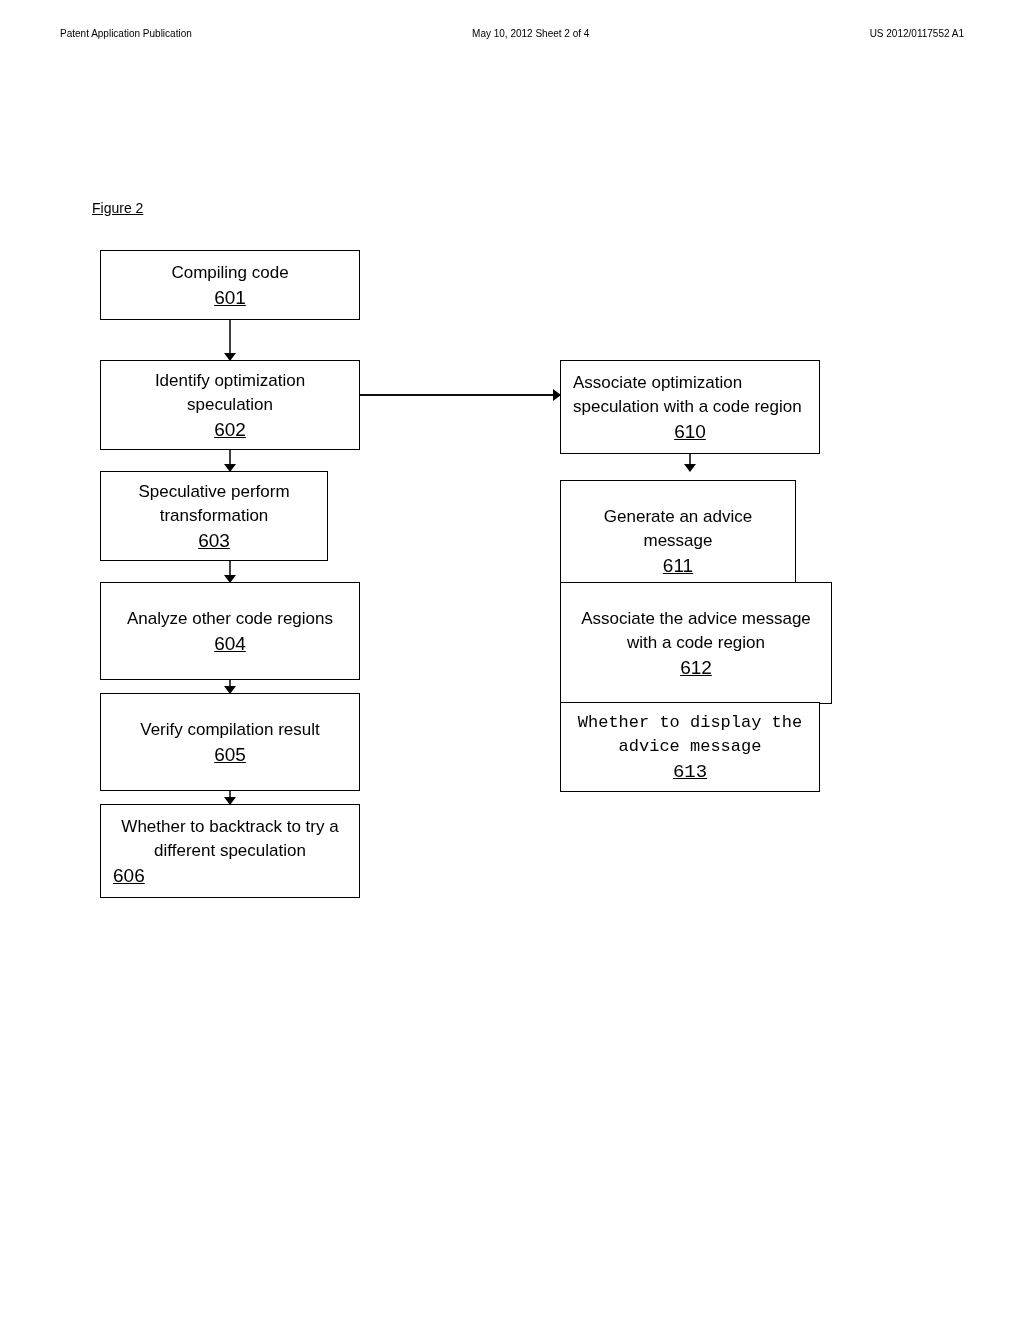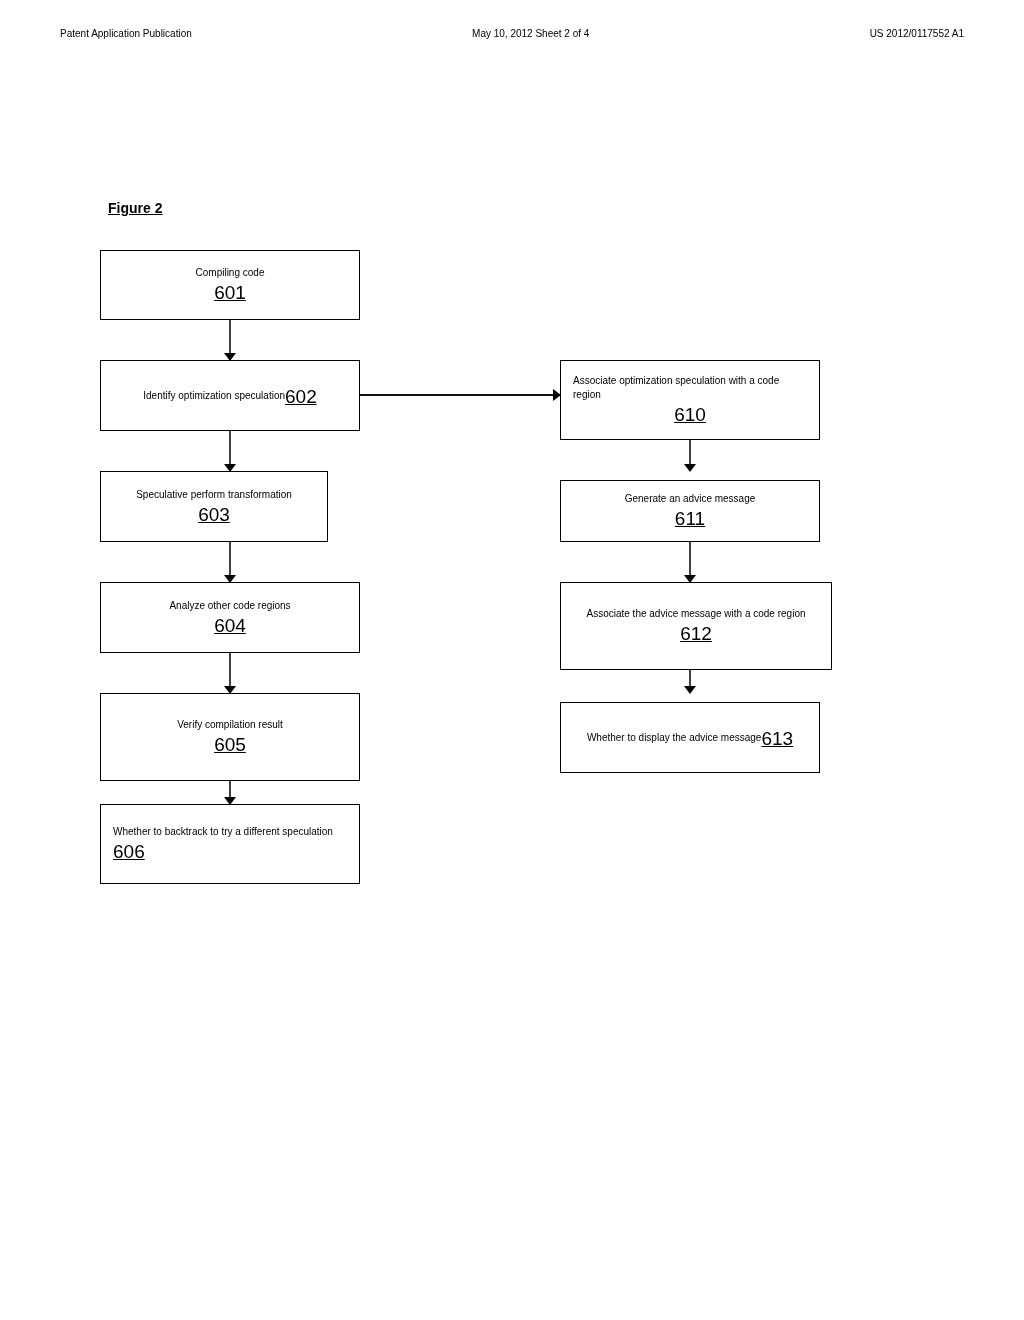--- a/index.html
+++ b/index.html
@@ -15,29 +15,29 @@
     .header {
       display: flex;
       justify-content: space-between;
       padding: 28px 60px 0 60px;
       font-size: 10px;
       font-weight: normal;
     }
 
     .figure-label {
       position: absolute;
-      left: 108px;
+      left: 92px;
       top: 200px;
-      font-weight: bold;
+      font-weight: normal;
       font-size: 14px;
       text-decoration: underline;
     }
 
     .flowbox-text {
-      font-size: 10px;
+      font-size: 17px;
       line-height: 1.4;
     }
 
     .flowbox-num {
       font-size: 19px;
       text-decoration: underline;
       margin-top: 2px;
     }
   </style>
 </head>
@@ -83,58 +83,58 @@
 
     <line x1="260" y1="145" x2="453" y2="145" stroke="#000" stroke-width="1.5"></line>
     <polygon points="453,139 453,151 461,145" fill="#000"></polygon>
   </svg>
 
   <div style="position:absolute;left:0;top:0;width:260px;min-height:70px;border:1.5px solid #000;display:flex;flex-direction:column;align-items:center;justify-content:center;text-align:center;padding:8px 12px;background:#fff;">
     <span class="flowbox-text">Compiling code</span>
     <span class="flowbox-num">601</span>
   </div>
 
-  <div style="position:absolute;left:0;top:110px;width:260px;min-height:71px;border:1.5px solid #000;display:flex;flex-direction:row;align-items:center;justify-content:center;text-align:center;padding:8px 12px;background:#fff;">
+  <div style="position:absolute;left:0;top:110px;width:260px;min-height:71px;border:1.5px solid #000;display:flex;flex-direction:column;align-items:center;justify-content:center;text-align:center;padding:8px 12px;background:#fff;">
     <span class="flowbox-text">Identify optimization speculation</span>
     <span class="flowbox-num">602</span>
   </div>
 
   <div style="position:absolute;left:0;top:221px;width:228px;min-height:71px;border:1.5px solid #000;display:flex;flex-direction:column;align-items:center;justify-content:center;text-align:center;padding:8px 12px;background:#fff;">
     <span class="flowbox-text">Speculative perform transformation</span>
     <span class="flowbox-num">603</span>
   </div>
 
-  <div style="position:absolute;left:0;top:332px;width:260px;min-height:71px;border:1.5px solid #000;display:flex;flex-direction:column;align-items:center;justify-content:center;text-align:center;padding:12px 12px;background:#fff;">
+  <div style="position:absolute;left:0;top:332px;width:260px;min-height:71px;border:1.5px solid #000;display:flex;flex-direction:column;align-items:center;justify-content:center;text-align:center;padding:24px 12px;background:#fff;">
     <span class="flowbox-text">Analyze other code regions</span>
     <span class="flowbox-num">604</span>
   </div>
 
   <div style="position:absolute;left:0;top:443px;width:260px;min-height:71px;border:1.5px solid #000;display:flex;flex-direction:column;align-items:center;justify-content:center;text-align:center;padding:24px 12px;background:#fff;">
     <span class="flowbox-text">Verify compilation result</span>
     <span class="flowbox-num">605</span>
   </div>
 
   <div style="position:absolute;left:0;top:554px;width:260px;min-height:80px;border:1.5px solid #000;display:flex;flex-direction:column;align-items:flex-start;justify-content:center;text-align:center;padding:10px 12px;background:#fff;">
     <span class="flowbox-text">Whether to backtrack to try a different speculation</span>
     <span class="flowbox-num">606</span>
   </div>
 
   <div style="position:absolute;left:460px;top:110px;width:260px;min-height:80px;border:1.5px solid #000;display:flex;flex-direction:column;align-items:center;justify-content:center;text-align:left;padding:10px 12px;background:#fff;">
     <span class="flowbox-text">Associate optimization speculation with a code region</span>
     <span class="flowbox-num">610</span>
   </div>
 
-  <div style="position:absolute;left:460px;top:230px;width:260px;min-height:62px;border:1.5px solid #000;display:flex;flex-direction:column;align-items:center;justify-content:center;text-align:center;padding:8px 12px;background:#fff;">
+  <div style="position:absolute;left:460px;top:230px;width:236px;min-height:62px;border:1.5px solid #000;display:flex;flex-direction:column;align-items:center;justify-content:center;text-align:center;padding:24px 12px;background:#fff;">
     <span class="flowbox-text">Generate an advice message</span>
     <span class="flowbox-num">611</span>
   </div>
 
   <div style="position:absolute;left:460px;top:332px;width:272px;min-height:80px;border:1.5px solid #000;display:flex;flex-direction:column;align-items:center;justify-content:center;text-align:center;padding:24px 12px;background:#fff;">
     <span class="flowbox-text">Associate the advice message with a code region</span>
     <span class="flowbox-num">612</span>
   </div>
 
-  <div style="position:absolute;left:460px;top:452px;width:260px;min-height:71px;border:1.5px solid #000;display:flex;flex-direction:row;align-items:center;justify-content:center;text-align:center;padding:8px 12px;background:#fff;">
+  <div style="position:absolute;left:460px;top:452px;width:260px;min-height:71px;border:1.5px solid #000;display:flex;flex-direction:column;align-items:center;justify-content:center;text-align:center;padding:8px 12px;background:#fff;font-family:Liberation Mono, monospace;">
     <span class="flowbox-text">Whether to display the advice message</span>
     <span class="flowbox-num">613</span>
   </div>
 
 </div>
 
 </body></html>

